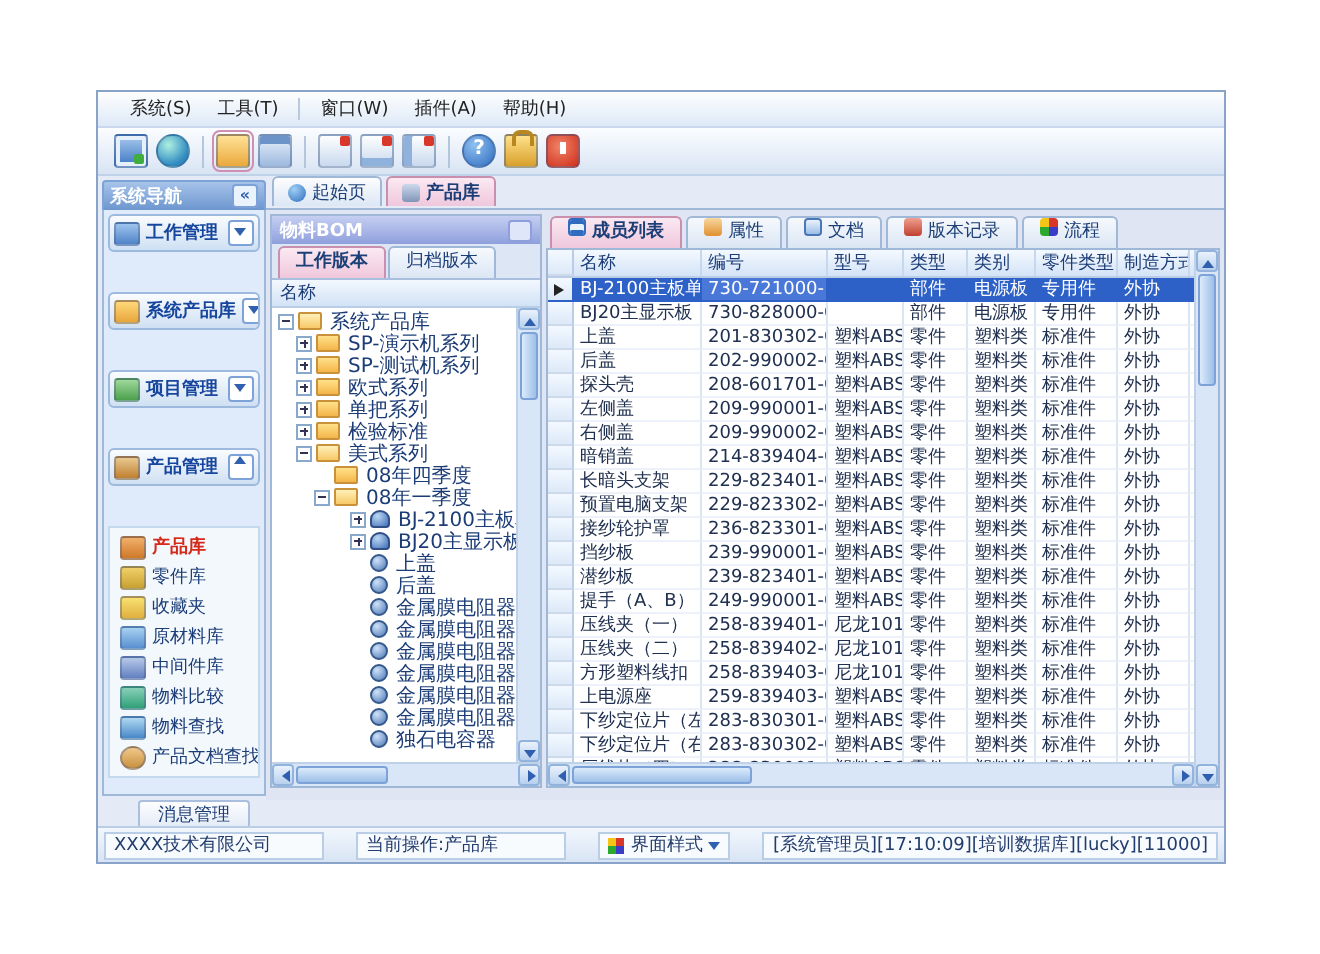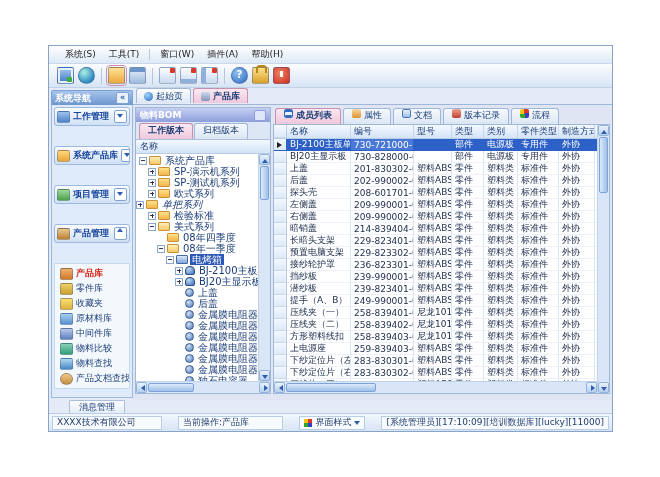--- a/index.html
+++ b/index.html
@@ -320,21 +320,21 @@
                   <div class="trow" style="padding-left: 12px;">
                     <div class="exp plus"></div>
                     <div class="t-ic folder"></div>
                     <div class="tlbl">SP-测试机系列</div>
                   </div>
                   <div class="trow" style="padding-left: 12px;">
                     <div class="exp plus"></div>
                     <div class="t-ic folder"></div>
                     <div class="tlbl">欧式系列</div>
                   </div>
-                  <div class="trow" style="padding-left: 0; font-style: italic;">
+                  <div class="trow" style="padding-left: 12px;">
                     <div class="exp plus"></div>
                     <div class="t-ic folder"></div>
                     <div class="tlbl">单把系列</div>
                   </div>
                   <div class="trow" style="padding-left: 12px;">
                     <div class="exp plus"></div>
                     <div class="t-ic folder"></div>
                     <div class="tlbl">检验标准</div>
                   </div>
                   <div class="trow" style="padding-left: 12px;">
@@ -344,25 +344,20 @@
                   </div>
                   <div class="trow" style="padding-left: 21px;">
                     <div class="exp none"></div>
                     <div class="t-ic folder"></div>
                     <div class="tlbl">08年四季度</div>
                   </div>
                   <div class="trow" style="padding-left: 21px;">
                     <div class="exp minus"></div>
                     <div class="t-ic folder-open"></div>
                     <div class="tlbl">08年一季度</div>
-                  </div>
-                  <div class="trow selected" style="padding-left: 30px;">
-                    <div class="exp minus"></div>
-                    <div class="t-ic assembly"></div>
-                    <div class="tlbl">电烤箱</div>
                   </div>
                   <div class="trow" style="padding-left: 39px;">
                     <div class="exp plus"></div>
                     <div class="t-ic subassembly"></div>
                     <div class="tlbl">BJ-2100主板单点</div>
                   </div>
                   <div class="trow" style="padding-left: 39px;">
                     <div class="exp plus"></div>
                     <div class="t-ic subassembly"></div>
                     <div class="tlbl">BJ20主显示板</div>

